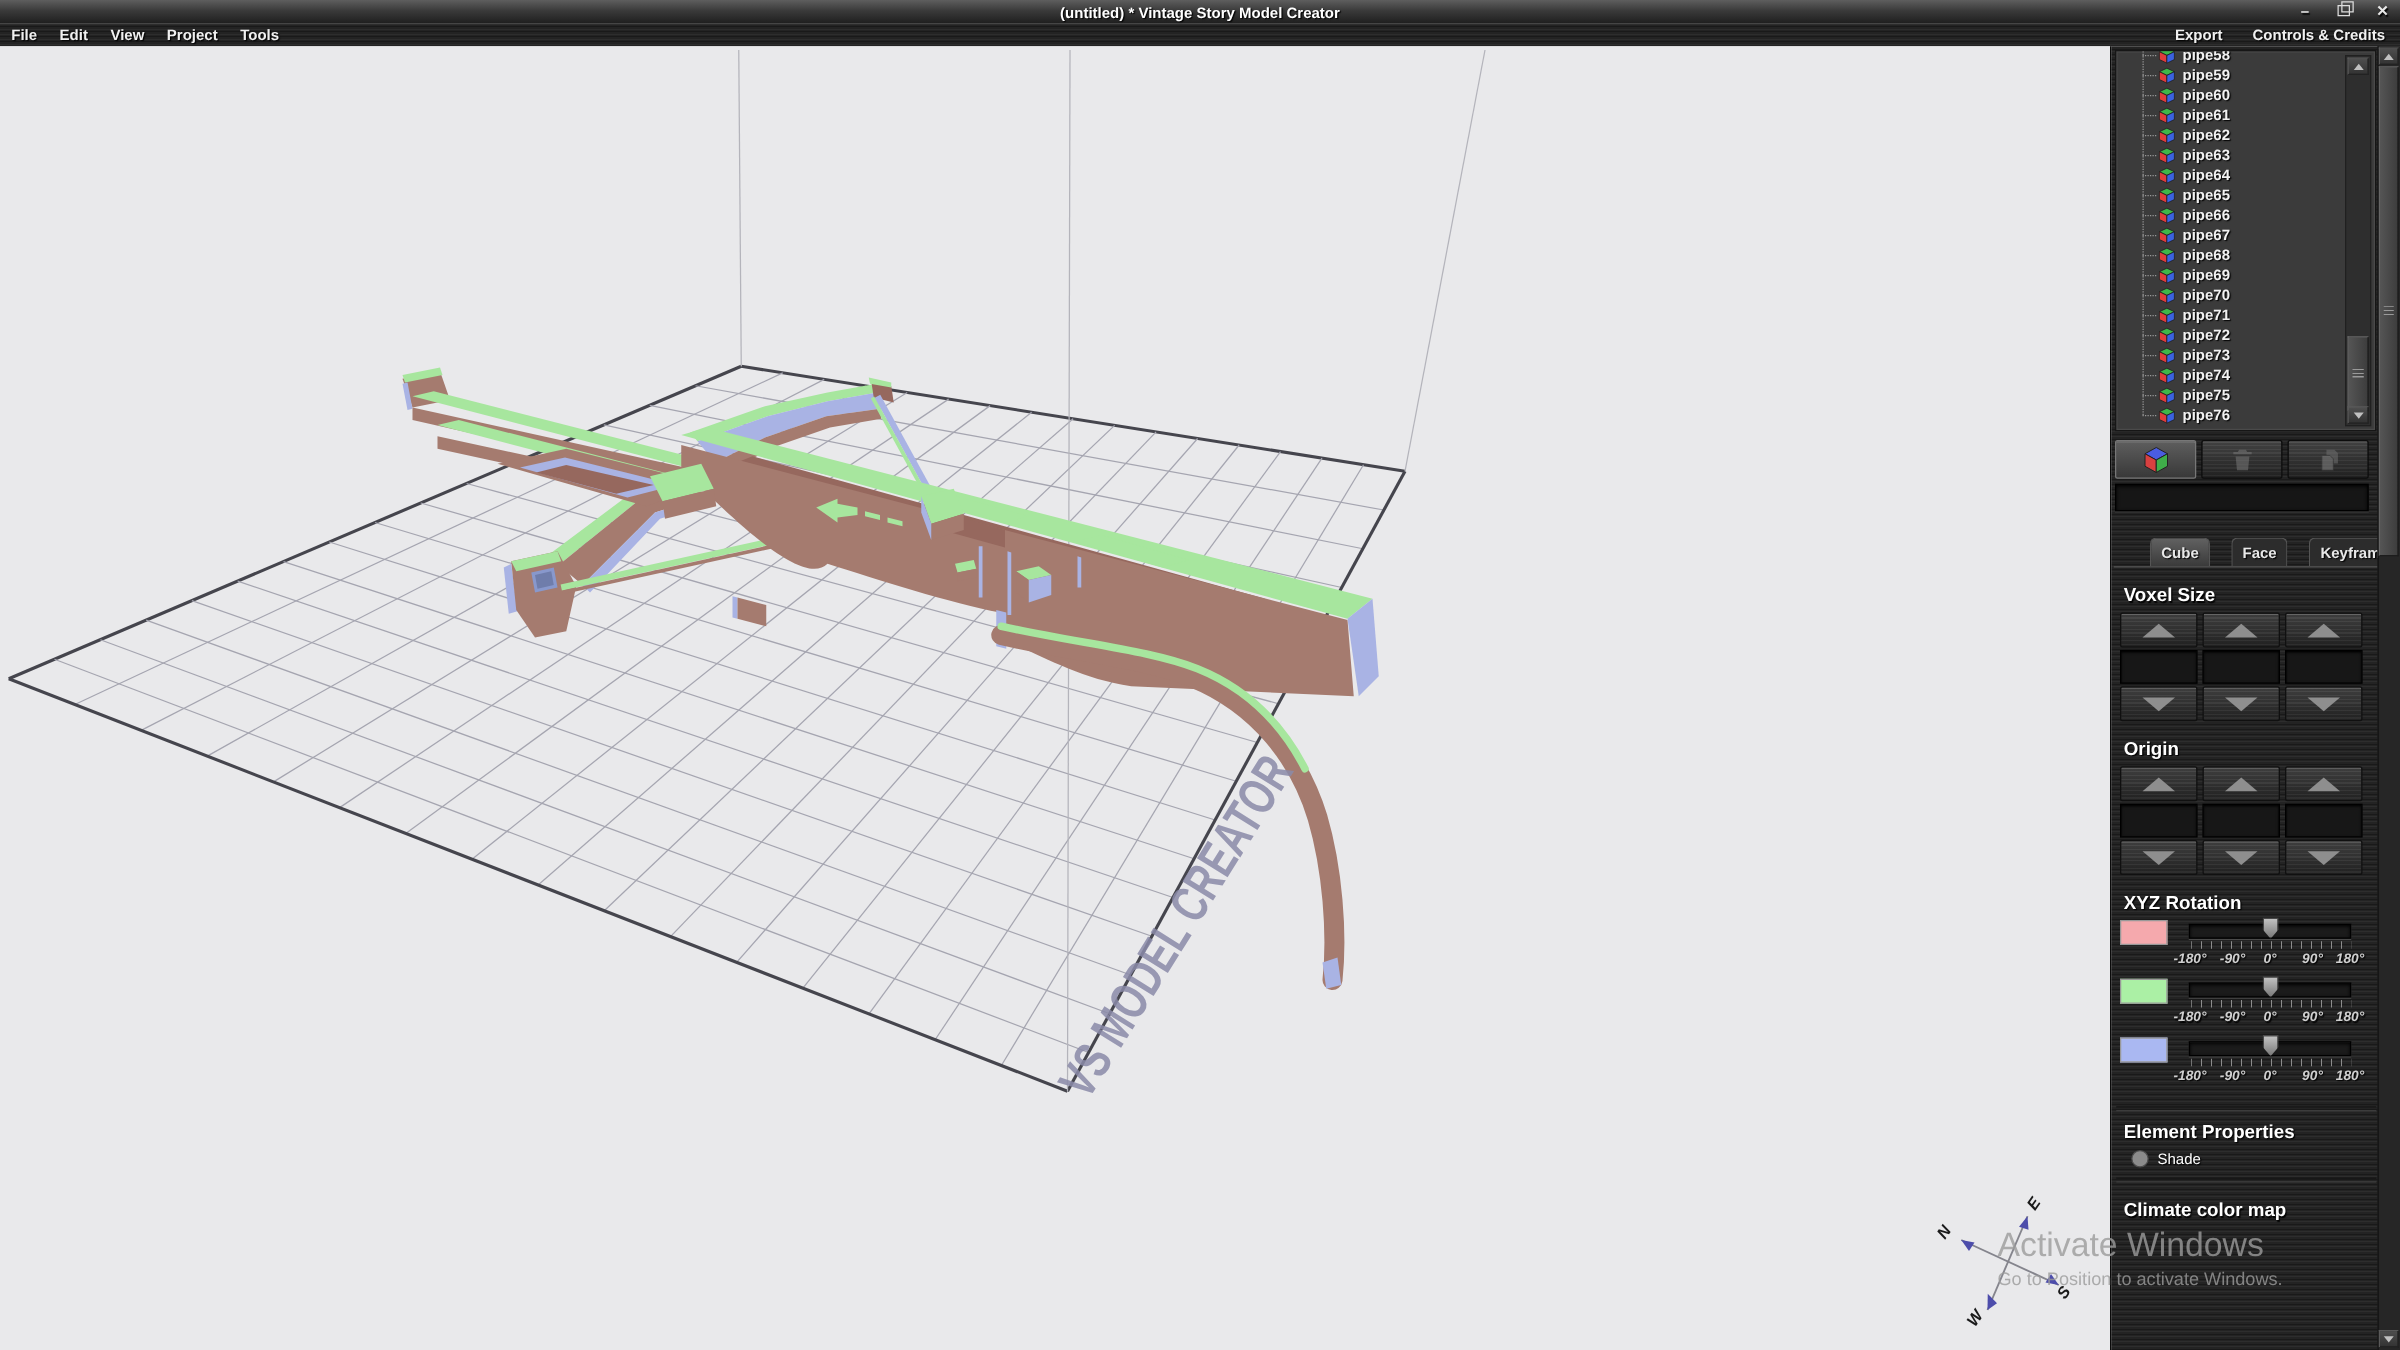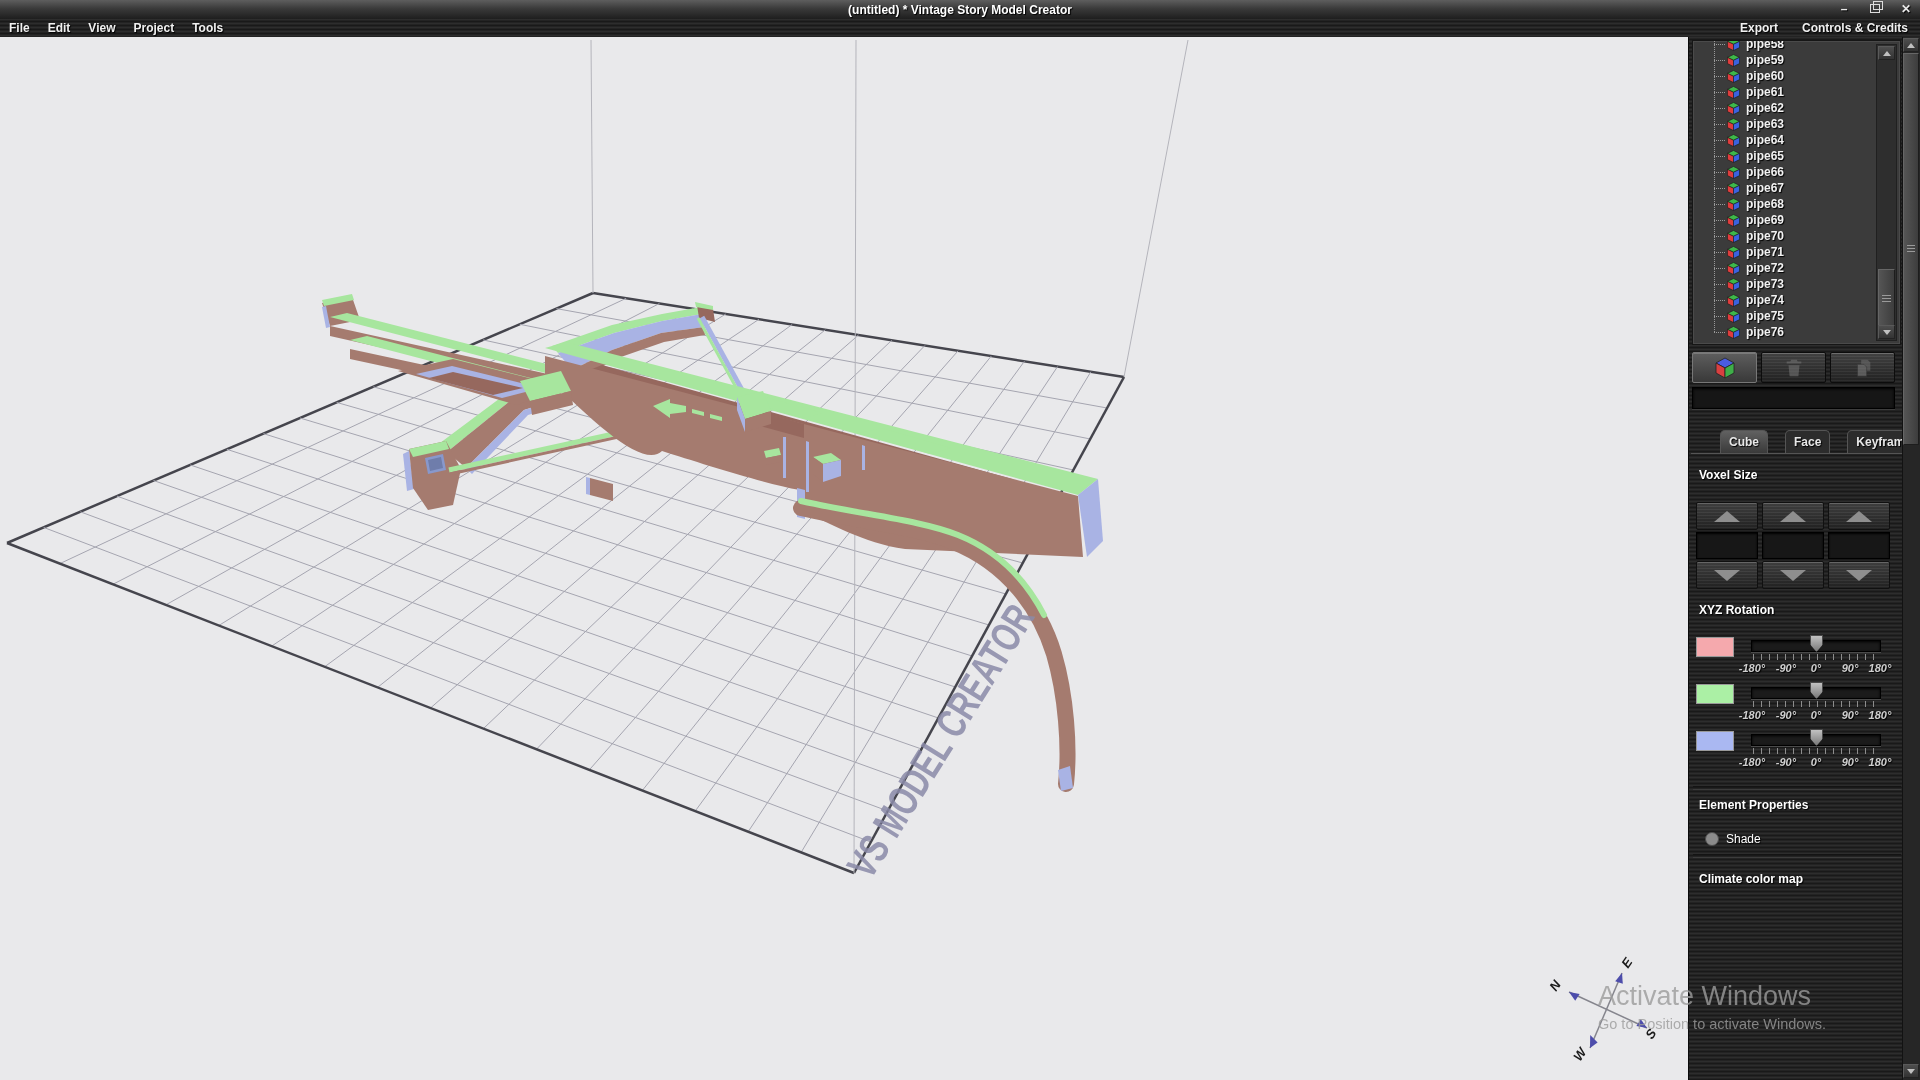--- a/index.html
+++ b/index.html
@@ -67,22 +67,22 @@
     border:1px solid #000;box-shadow:0 1px 0 #3d3d3d, inset 0 1px 3px #000;box-sizing:border-box;}
 
   #tabs{position:absolute;left:8px;top:393px;display:flex;gap:17px;align-items:flex-end;margin-left:23px;}
   .tab{height:22px;padding:0 8px;display:flex;align-items:center;background:#2c2c2c;
     border:1px solid #555;border-bottom:none;border-radius:5px 5px 0 0;
     color:#e8e8e8;font-size:12px;font-weight:bold;text-shadow:1px 1px 1px #000;}
   .tab.active{background:linear-gradient(#616161,#3a3a3a);}
 
   #content-box{position:absolute;left:2px;top:416px;width:212px;bottom:0;border-top:1px solid #555;
     box-sizing:border-box;padding:14px 0 0 0;overflow:hidden;}
-  .sec-title,#rot-title,#ep-title,#climate-title{color:#fff;font-size:12px;font-weight:bold;
-    text-shadow:1px 1px 1px #000;margin:0 0 20px 8px;}
+  .sec-title,#rot-title,#ep-title,#climate-title{color:#fff;font-size:15px;font-weight:bold;
+    text-shadow:1px 1px 1px #000;margin:0 0 5px 8px;}
   .section{margin-bottom:14px;}
   .spin-grid{display:grid;grid-template-columns:62px 62px 62px;grid-auto-rows:auto;gap:2px 4px;margin-left:5px;}
   .arrow-btn{height:26px;border:1px solid #101010;border-radius:2px;
     background:linear-gradient(rgba(255,255,255,.09),rgba(0,0,0,.22)),repeating-linear-gradient(180deg,#3a3a3a 0 1px,#2b2b2b 1px 3px);
     box-shadow:inset 0 1px 0 rgba(255,255,255,.15);display:flex;align-items:center;justify-content:center;}
   .a-up{width:0;height:0;border-left:13px solid transparent;border-right:13px solid transparent;border-bottom:11px solid #8e8e8e;}
   .a-dn{width:0;height:0;border-left:13px solid transparent;border-right:13px solid transparent;border-top:11px solid #8e8e8e;}
   .spin-input{height:27px;background:#171717;border:1px solid #000;box-shadow:inset 0 1px 2px #000;box-sizing:border-box;}
 
   #rot-section{margin-top:6px;}
@@ -538,20 +538,46 @@
       <div class="arrow-btn">
               <span class="a-dn"></span>
             </div>
       <div class="arrow-btn">
               <span class="a-dn"></span>
             </div>
     </div>
   </div>
 
 
+  <div class="section">
+    <div class="sec-title">Origin</div>
+    <div class="spin-grid">
+      <div class="arrow-btn">
+              <span class="a-up"></span>
+            </div>
+      <div class="arrow-btn">
+              <span class="a-up"></span>
+            </div>
+      <div class="arrow-btn">
+              <span class="a-up"></span>
+            </div>
+      <input class="spin-input" style="">
+      <input class="spin-input" style="">
+      <input class="spin-input" style="">
+      <div class="arrow-btn">
+              <span class="a-dn"></span>
+            </div>
+      <div class="arrow-btn">
+              <span class="a-dn"></span>
+            </div>
+      <div class="arrow-btn">
+              <span class="a-dn"></span>
+            </div>
+    </div>
+  </div>
 </div>
 
     <div id="rot-section">
       <div id="rot-title" class="sec-title">XYZ Rotation</div>
       <div id="rot-rows">
   <div class="rot-row">
     <div class="swatch" style="background: rgb(245, 169, 173);"></div>
     <div class="slider-track"></div>
     <div class="slider-thumb"></div>
     <div class="slider-ticks"></div>

